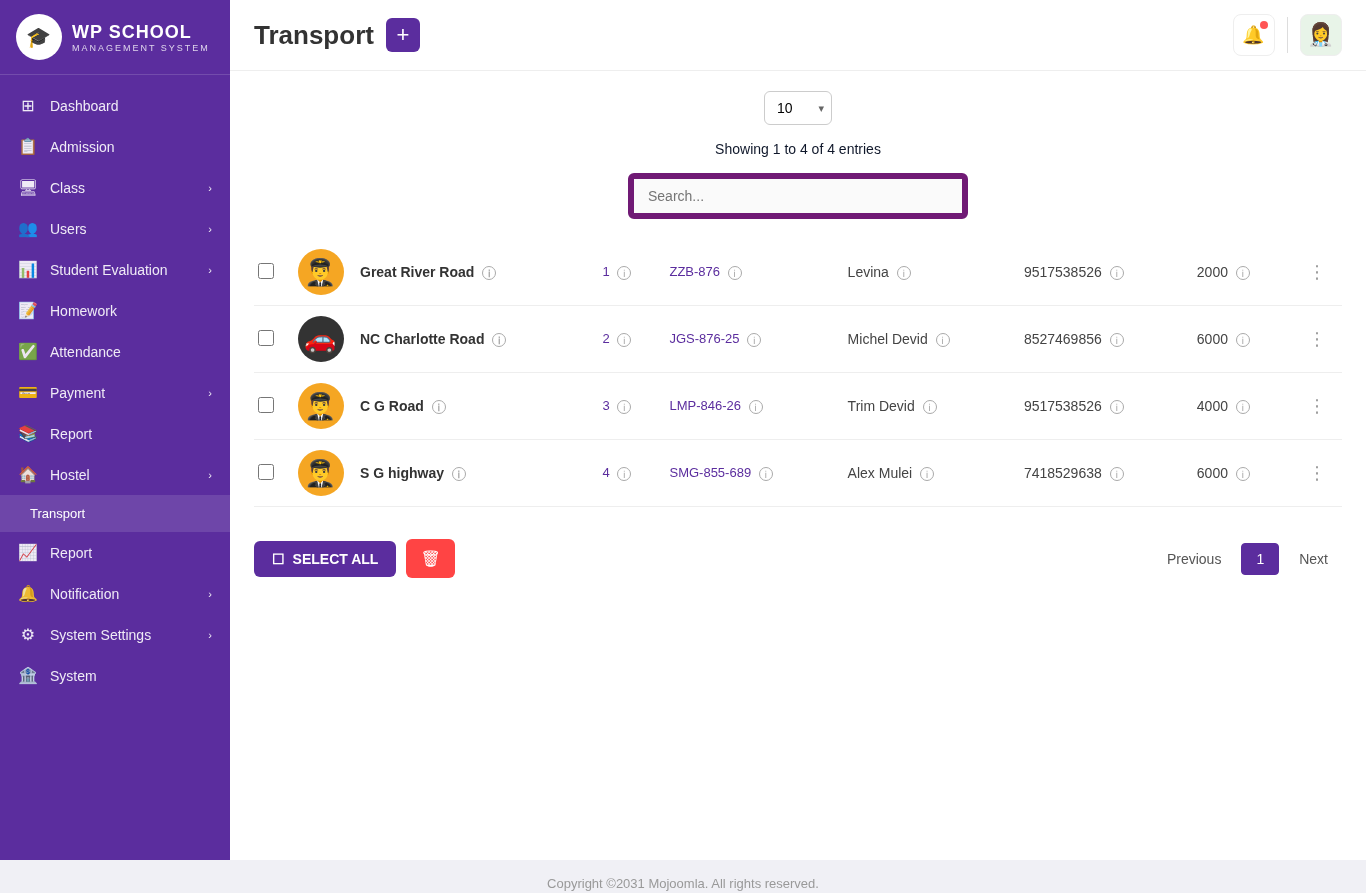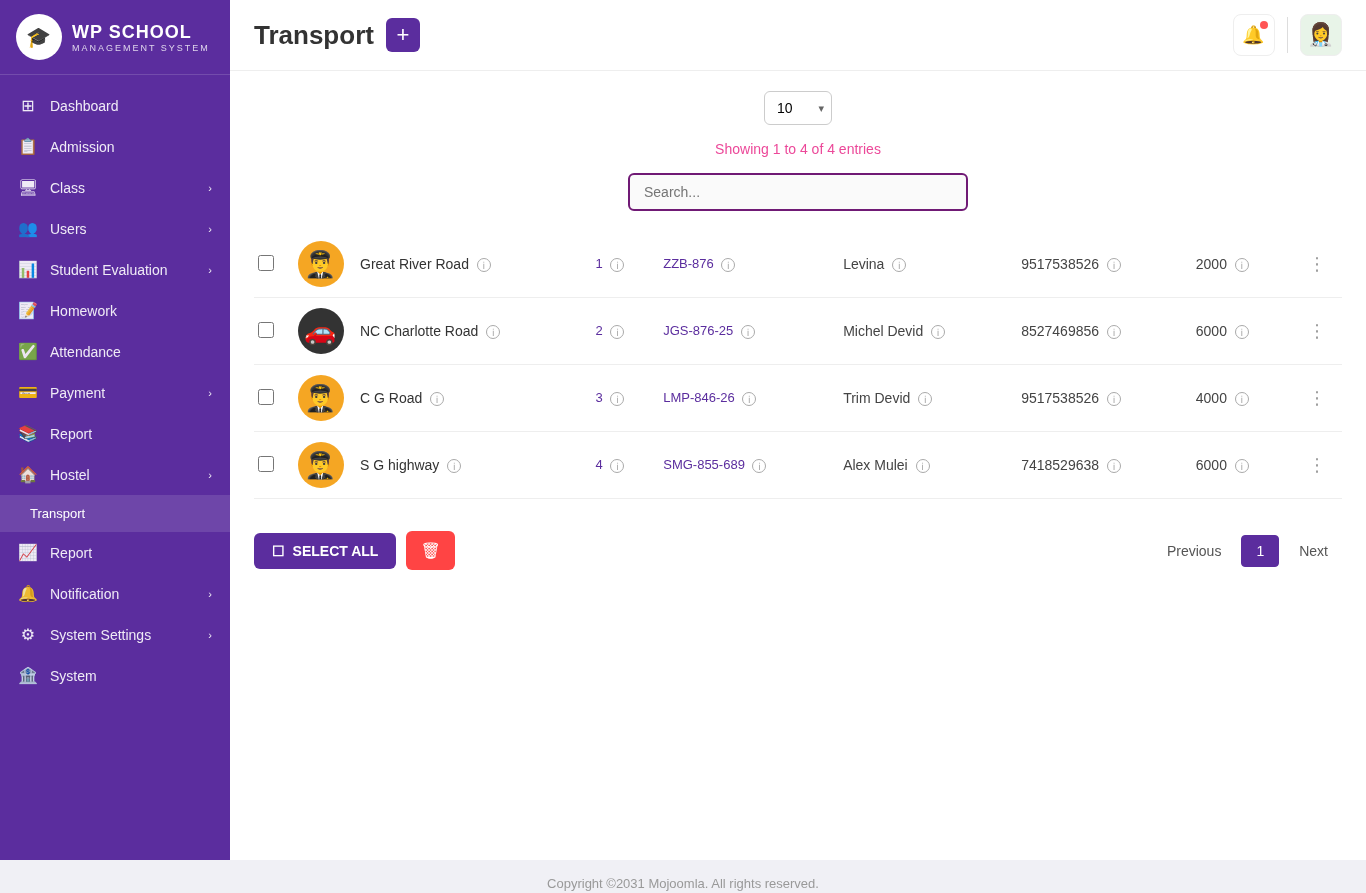--- a/index.html
+++ b/index.html
@@ -35,28 +35,28 @@
     .notif-badge { position: absolute; top: 6px; right: 6px; width: 8px; height: 8px; background: #f55; border-radius: 50%; }
     .divider-v { width: 1px; height: 36px; background: #ddd; }
     .avatar-btn { width: 42px; height: 42px; border-radius: 8px; overflow: hidden; cursor: pointer; border: 1px solid #eee; background: #e8f4e8; display: flex; align-items: center; justify-content: center; font-size: 22px; }
     
     
     .table-area { padding: 20px 24px; flex: 1; }
     .table-controls { display: flex; align-items: center; gap: 16px; margin-bottom: 20px; flex-direction: column; }
     .entries-select-wrapper { position: relative; }
     .entries-select { appearance: none; border: 1px solid #ccc; border-radius: 6px; padding: 8px 30px 8px 12px; font-size: 14px; background: #fff; cursor: pointer; }
     .select-arrow { position: absolute; right: 8px; top: 50%; transform: translateY(-50%); font-size: 11px; color: #666; pointer-events: none; }
-    .showing-text { color: #ec4899; font-size: 14px; flex: 1; }
-    .search-input { border: 2px solid #701a75; border-radius: 6px; padding: 9px 14px; font-size: 14px; width: 340px; color: #000000; background: #fafafa; outline: none; }
+    .showing-text { color: #0f172a; font-size: 14px; flex: 1; }
+    .search-input { border: 6px solid #701a75; border-radius: 6px; padding: 9px 14px; font-size: 14px; width: 340px; color: #000000; background: #fafafa; outline: none; }
     
     
     .transport-table { width: 100%; border-collapse: collapse; }
     .transport-table tbody tr { border-bottom: 1px solid #eee; }
     .transport-table td { padding: 10px 8px; vertical-align: middle; font-size: 14px; color: #444; }
-    .transport-table td.route-name { font-weight: 400; color: #333; margin-left: 33px; }
+    .transport-table td.route-name { font-weight: 700; color: #333; margin-left: 33px; }
     .transport-table td.route-id { color: #5b2d9e; font-size: 13px; margin-left: 26px; }
     .transport-table td.vehicle { color: #5b2d9e; font-size: 13px; }
     
     .driver-avatar { width: 46px; height: 46px; border-radius: 50%; overflow: hidden; background: #ffa500; display: flex; align-items: center; justify-content: center; }
     .driver-avatar.dark-avatar { background: #222; }
     
     .info-icon { display: inline-block; width: 14px; height: 14px; border-radius: 50%; border: 1px solid #aaa; color: #aaa; font-size: 10px; text-align: center; line-height: 13px; margin-left: 4px; vertical-align: middle; cursor: pointer; }
     
     .more-btn { background: none; border: none; cursor: pointer; color: #999; font-size: 18px; padding: 4px 8px; }
     

